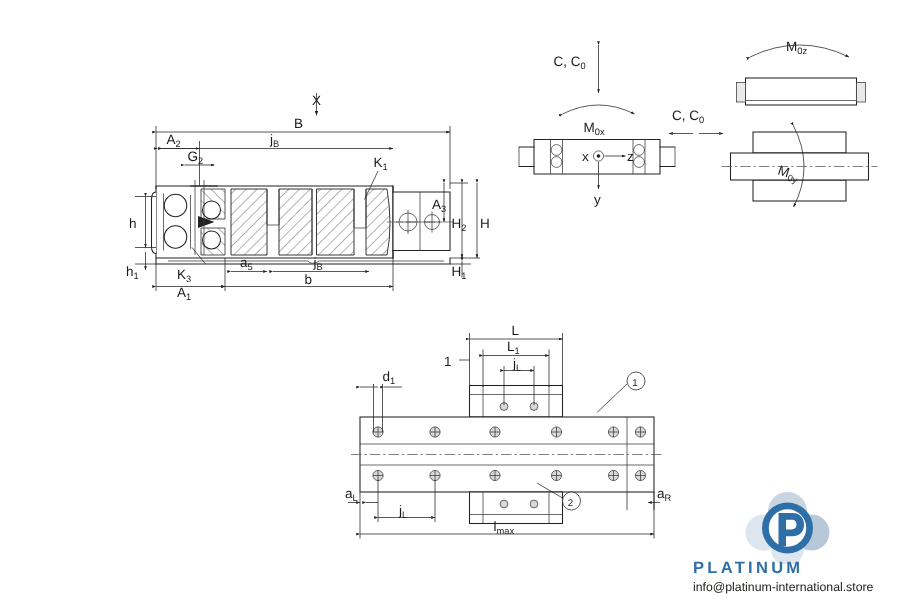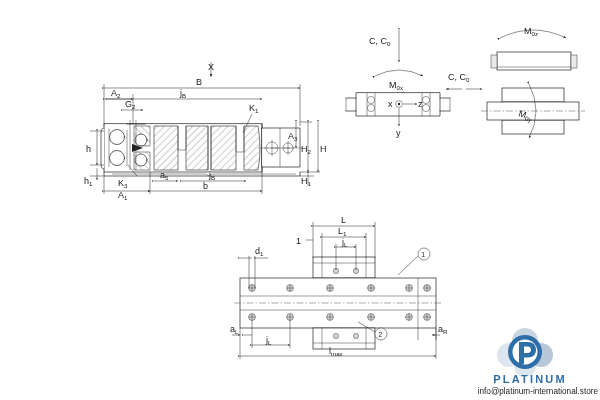--- a/index.html
+++ b/index.html
@@ -80,33 +80,32 @@
     left: 28px;
     top: 0px;
     width: 70px;
     height: 48px;
   }
   #logo-word {
     position: absolute;
     left: 0;
     top: 45px;
     width: 136px;
-    text-align: center;
     font-family: "Liberation Sans", sans-serif;
     font-size: 11px;
     letter-spacing: 2.2px;
     color: #2f6fa8;
     font-weight: bold;
   }
   #logo-mail {
     position: absolute;
     left: 0;
     top: 59px;
     width: 136px;
-    text-align: right;
+    text-align: left;
     font-family: "Liberation Sans", sans-serif;
     font-size: 8.2px;
     color: #23231f;
   }
 </style>
 </head>
 <body>
 
 <div id="sheet">
 

